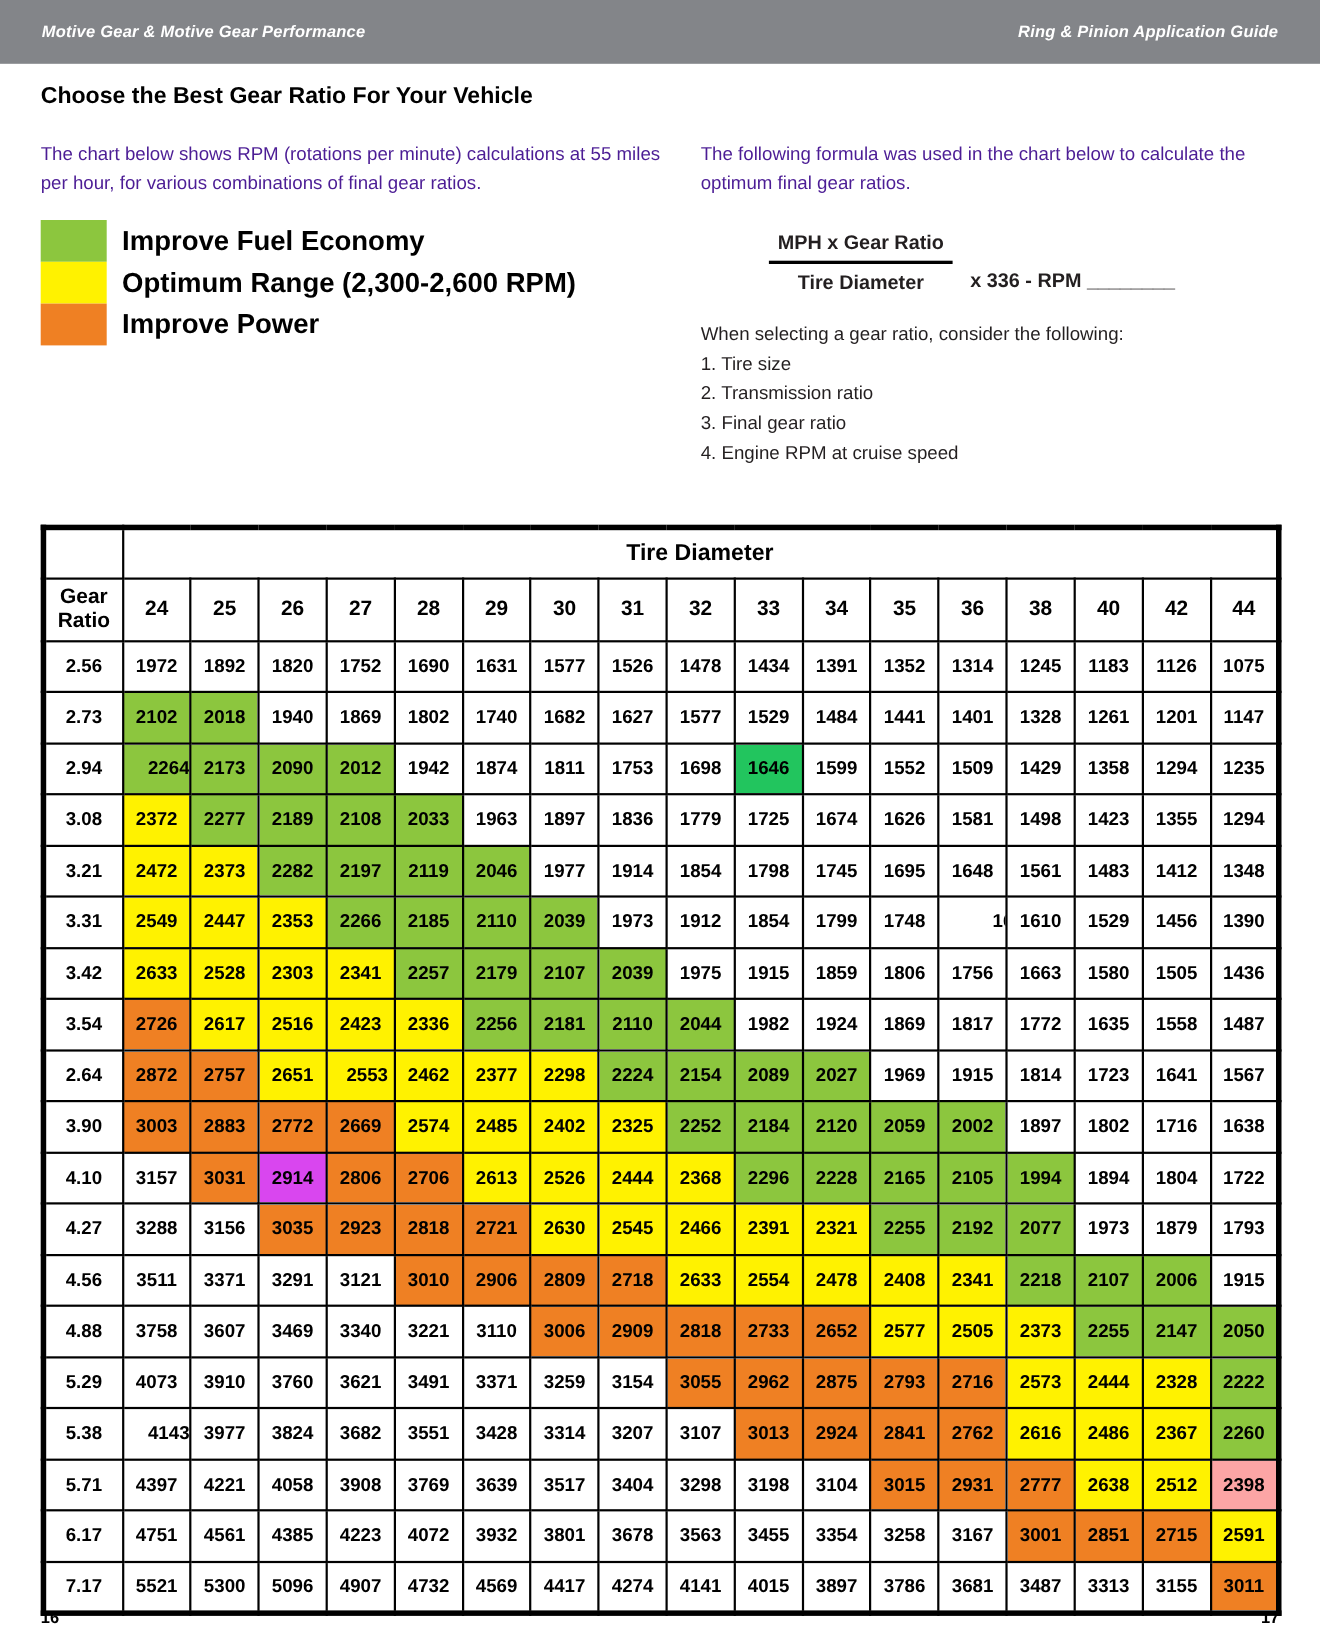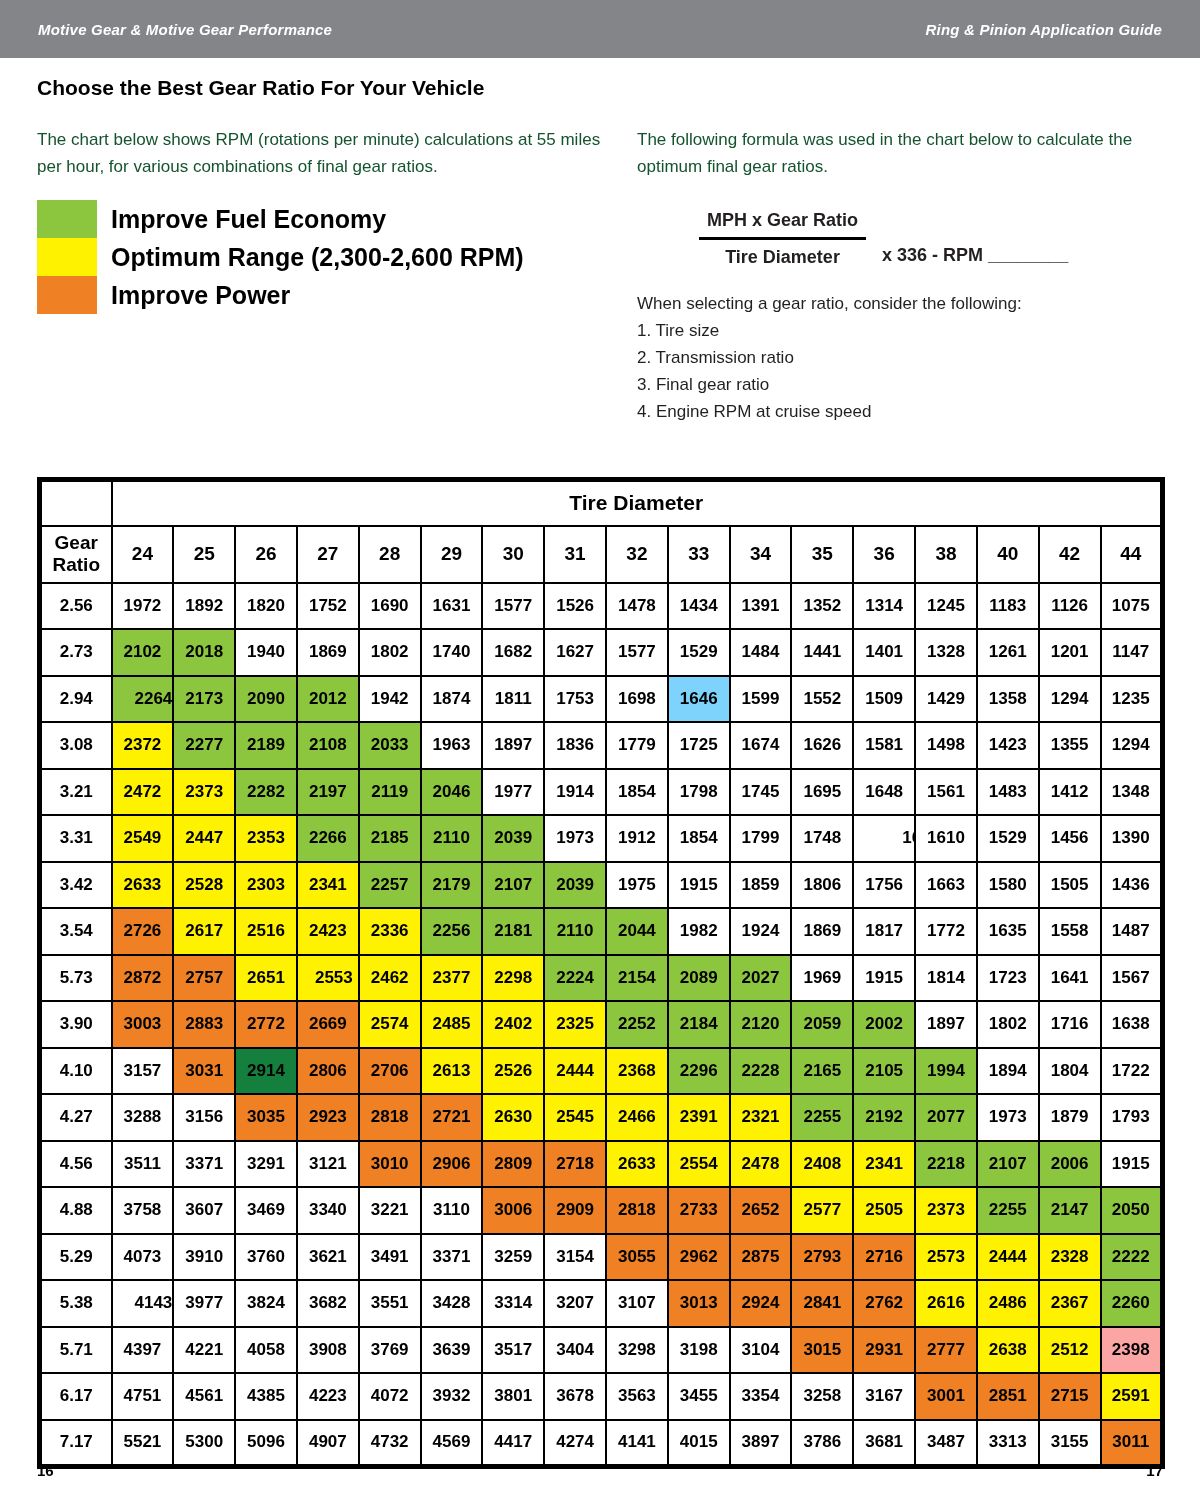--- a/index.html
+++ b/index.html
@@ -30,21 +30,21 @@
   .content { padding: 0 37px; }
   h1.page-title {
     margin-top: 18px;
     font-size: 21px;
     font-weight: 700;
     color: #000;
   }
   .columns { display: flex; margin-top: 26px; }
   .col-left { width: 565px; flex: 0 0 565px; }
   .col-right { flex: 1; padding-left: 35px; }
-  .body-text { font-size: 17px; line-height: 27px; color: #14532d; }
+  .body-text { font-size: 17px; line-height: 27px; color: #4c1d95; }
   .p2 { margin-top: 34px; }
   .legend { margin-top: 20px; }
   .legend-row { display: flex; align-items: center; height: 38px; }
   .legend-swatch { width: 60px; height: 38px; flex: 0 0 60px; }
   .legend-label { font-size: 25px; font-weight: 700; color: #000; margin-left: 14px; white-space: nowrap; }
   .formula-block { margin-top: 30px; margin-left: 62px; display: flex; align-items: flex-end; }
   .fraction { text-align: center; }
   .fraction .numerator {
     font-size: 18px; font-weight: 700; padding: 0 8px 6px 8px;
     border-bottom: 3px solid #000;
@@ -232,21 +232,21 @@
           <th class="ratio-cell">2.94</th>
           <td class="rpm-cell" style="background: rgb(140, 198, 62); text-align: right;">2264</td>
           <td class="rpm-cell" style="background: rgb(140, 198, 62);">2173</td>
           <td class="rpm-cell" style="background: rgb(140, 198, 62);">2090</td>
           <td class="rpm-cell" style="background: rgb(140, 198, 62);">2012</td>
           <td class="rpm-cell" style="background: rgb(255, 255, 255);">1942</td>
           <td class="rpm-cell" style="background: rgb(255, 255, 255);">1874</td>
           <td class="rpm-cell" style="background: rgb(255, 255, 255);">1811</td>
           <td class="rpm-cell" style="background: rgb(255, 255, 255);">1753</td>
           <td class="rpm-cell" style="background: rgb(255, 255, 255);">1698</td>
-          <td class="rpm-cell" style="background: #7dd3fc;">1646</td>
+          <td class="rpm-cell" style="background: #22c55e;">1646</td>
           <td class="rpm-cell" style="background: rgb(255, 255, 255);">1599</td>
           <td class="rpm-cell" style="background: rgb(255, 255, 255);">1552</td>
           <td class="rpm-cell" style="background: rgb(255, 255, 255);">1509</td>
           <td class="rpm-cell" style="background: rgb(255, 255, 255);">1429</td>
           <td class="rpm-cell" style="background: rgb(255, 255, 255);">1358</td>
           <td class="rpm-cell" style="background: rgb(255, 255, 255);">1294</td>
           <td class="rpm-cell" style="background: rgb(255, 255, 255);">1235</td>
         </tr>
         <tr>
           <th class="ratio-cell">3.08</th>
@@ -342,21 +342,21 @@
           <td class="rpm-cell" style="background: rgb(255, 255, 255);">1982</td>
           <td class="rpm-cell" style="background: rgb(255, 255, 255);">1924</td>
           <td class="rpm-cell" style="background: rgb(255, 255, 255);">1869</td>
           <td class="rpm-cell" style="background: rgb(255, 255, 255);">1817</td>
           <td class="rpm-cell" style="background: rgb(255, 255, 255);">1772</td>
           <td class="rpm-cell" style="background: rgb(255, 255, 255);">1635</td>
           <td class="rpm-cell" style="background: rgb(255, 255, 255);">1558</td>
           <td class="rpm-cell" style="background: rgb(255, 255, 255);">1487</td>
         </tr>
         <tr>
-          <th class="ratio-cell">5.73</th>
+          <th class="ratio-cell">2.64</th>
           <td class="rpm-cell" style="background: rgb(239, 128, 35);">2872</td>
           <td class="rpm-cell" style="background: rgb(239, 128, 35);">2757</td>
           <td class="rpm-cell" style="background: rgb(255, 242, 0);">2651</td>
           <td class="rpm-cell" style="background: rgb(255, 242, 0); padding-left: 12px;">2553</td>
           <td class="rpm-cell" style="background: rgb(255, 242, 0);">2462</td>
           <td class="rpm-cell" style="background: rgb(255, 242, 0);">2377</td>
           <td class="rpm-cell" style="background: rgb(255, 242, 0);">2298</td>
           <td class="rpm-cell" style="background: rgb(140, 198, 62);">2224</td>
           <td class="rpm-cell" style="background: rgb(140, 198, 62);">2154</td>
           <td class="rpm-cell" style="background: rgb(140, 198, 62);">2089</td>
@@ -385,21 +385,21 @@
           <td class="rpm-cell" style="background: rgb(140, 198, 62);">2002</td>
           <td class="rpm-cell" style="background: rgb(255, 255, 255);">1897</td>
           <td class="rpm-cell" style="background: rgb(255, 255, 255);">1802</td>
           <td class="rpm-cell" style="background: rgb(255, 255, 255);">1716</td>
           <td class="rpm-cell" style="background: rgb(255, 255, 255);">1638</td>
         </tr>
         <tr>
           <th class="ratio-cell">4.10</th>
           <td class="rpm-cell" style="background: rgb(255, 255, 255);">3157</td>
           <td class="rpm-cell" style="background: rgb(239, 128, 35);">3031</td>
-          <td class="rpm-cell" style="background: #15803d; margin-top: 18px;">2914</td>
+          <td class="rpm-cell" style="background: #d946ef; margin-top: 18px;">2914</td>
           <td class="rpm-cell" style="background: rgb(239, 128, 35);">2806</td>
           <td class="rpm-cell" style="background: rgb(239, 128, 35);">2706</td>
           <td class="rpm-cell" style="background: rgb(255, 242, 0);">2613</td>
           <td class="rpm-cell" style="background: rgb(255, 242, 0);">2526</td>
           <td class="rpm-cell" style="background: rgb(255, 242, 0);">2444</td>
           <td class="rpm-cell" style="background: rgb(255, 242, 0);">2368</td>
           <td class="rpm-cell" style="background: rgb(140, 198, 62);">2296</td>
           <td class="rpm-cell" style="background: rgb(140, 198, 62);">2228</td>
           <td class="rpm-cell" style="background: rgb(140, 198, 62);">2165</td>
           <td class="rpm-cell" style="background: rgb(140, 198, 62);">2105</td>

